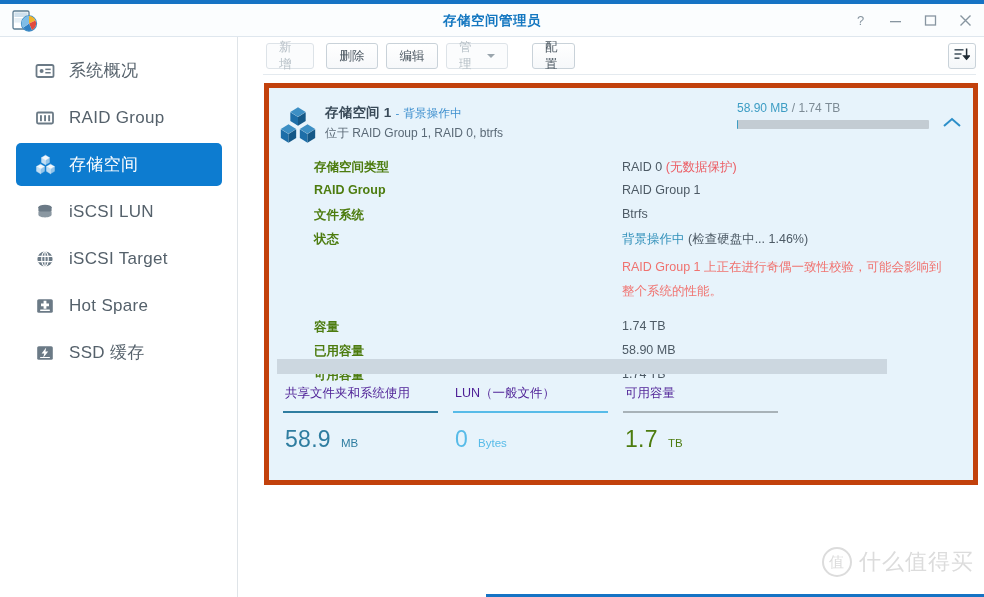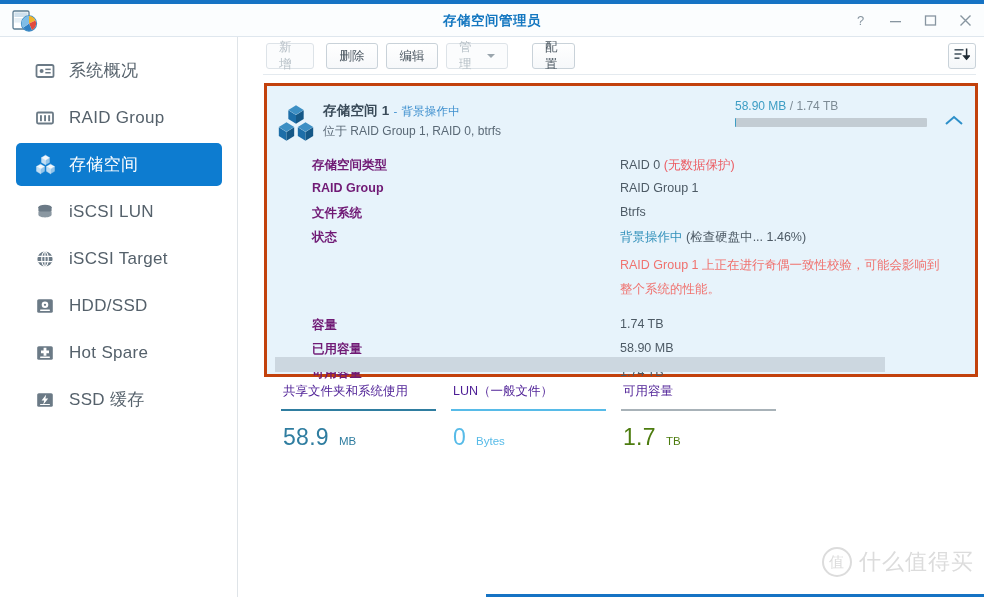--- a/index.html
+++ b/index.html
@@ -53,38 +53,38 @@
   .tbtn.disabled{color:#b7c0c7;background:#fbfcfd;border-color:#dde3e8;cursor:default;}
   .caret{display:inline-block;margin-left:7px;border-left:4px solid transparent;border-right:4px solid transparent;border-top:4px solid #9aa5ad;}
   .sortbtn{
     position:absolute;right:16px;top:6px;width:28px;height:26px;box-sizing:border-box;
     border:1px solid #c9d2d9;border-radius:3px;background:linear-gradient(#ffffff,#f4f7f9);
     display:flex;align-items:center;justify-content:center;cursor:pointer;
   }
 
   
   .card{
-    position:absolute;left:17px;top:46px;width:714px;height:294px;
-    background:#e7f3fb;border:3px solid #c2410c;box-sizing:border-box;
+    position:absolute;left:17px;top:46px;width:714px;height:402px;
+    background:#e7f3fb;border:5px solid #c2410c;box-sizing:border-box;
   }
   .card-icon{position:absolute;left:9px;top:17px;width:40px;height:40px;}
   .card-title{position:absolute;left:56px;top:16px;font-size:13.5px;font-weight:bold;color:#3a4b59;letter-spacing:.2px;}
   .card-title .sub{font-weight:normal;font-size:11.5px;color:#3d8fce;}
   .card-sub{position:absolute;left:56px;top:37px;font-size:12px;color:#5a6976;}
 
   .cap-text{position:absolute;left:468px;top:13px;font-size:12px;color:#7d8b95;}
   .cap-text b{color:#3d9dc4;font-weight:normal;}
   .cap-bar{position:absolute;left:468px;top:32px;width:192px;height:9px;background:#c3ccd3;border-radius:1px;overflow:hidden;}
   .cap-bar i{display:block;height:9px;width:1px;background:#3d9dc4;}
   .chev{position:absolute;right:10px;top:26px;width:22px;height:18px;cursor:pointer;}
 
   
   .details{position:absolute;left:45px;top:71px;width:660px;}
   .row{position:relative;height:24px;}
-  .row .k{position:absolute;left:0;top:0;font-size:12.5px;font-weight:bold;color:#701a75;}
+  .row .k{position:absolute;left:0;top:0;font-size:12.5px;font-weight:bold;color:#4d7c0f;}
   .row .v{position:absolute;left:308px;top:0;font-size:12.5px;color:#4d5a65;white-space:nowrap;}
   .v .red{color:#ec5c63;}
   .v .teal{color:#2f8fb9;}
   .warn{position:absolute;left:308px;font-size:12.5px;color:#f0726f;line-height:24px;width:320px;}
 
   .usagebar{position:absolute;left:8px;top:271px;width:610px;height:15px;background:#ccd7e0;}
 
   .legend{position:absolute;left:14px;top:297px;width:690px;height:80px;display:flex;}
   .lg{width:170px;position:relative;}
   .lg .name{font-size:12.5px;color:#4c1d95;padding-left:2px;}
@@ -211,31 +211,20 @@
             <circle cx="10" cy="10" r="7.6" fill="#6b7a86"></circle>
             <g stroke="#ffffff" stroke-width="1.1" fill="none">
               <ellipse cx="10" cy="10" rx="3.3" ry="7.5"></ellipse>
               <path d="M2.6 7.4 h14.8 M2.6 12.6 h14.8 M10 2.4 v15.2"></path>
             </g>
           </svg>
         </span>
         <span class="label">iSCSI Target</span>
       </div>
 
-      <div class="navitem">
-        <span class="navicon">
-          <svg width="20" height="20" viewBox="0 0 20 20">
-            <rect x="2.2" y="3.2" width="15.6" height="13.6" rx="1.6" fill="#6b7a86"></rect>
-            <circle cx="10" cy="8.8" r="3.3" fill="#ffffff"></circle>
-            <circle cx="10" cy="8.8" r="1.15" fill="#6b7a86"></circle>
-            <rect x="5" y="13.4" width="10" height="1.5" rx=".7" fill="#ffffff"></rect>
-          </svg>
-        </span>
-        <span class="label">HDD/SSD</span>
-      </div>
 
       <div class="navitem">
         <span class="navicon">
           <svg width="20" height="20" viewBox="0 0 20 20">
             <rect x="2.2" y="3.2" width="15.6" height="13.6" rx="1.6" fill="#6b7a86"></rect>
             <path d="M8.6 4.8 h2.8 v2.6 h2.6 v2.8 h-2.6 v2.6 h-2.8 v-2.6 h-2.6 v-2.8 h2.6 z" fill="#ffffff"></path>
             <rect x="5" y="13.6" width="10" height="1.4" rx=".7" fill="#ffffff"></rect>
           </svg>
         </span>
         <span class="label">Hot Spare</span>

